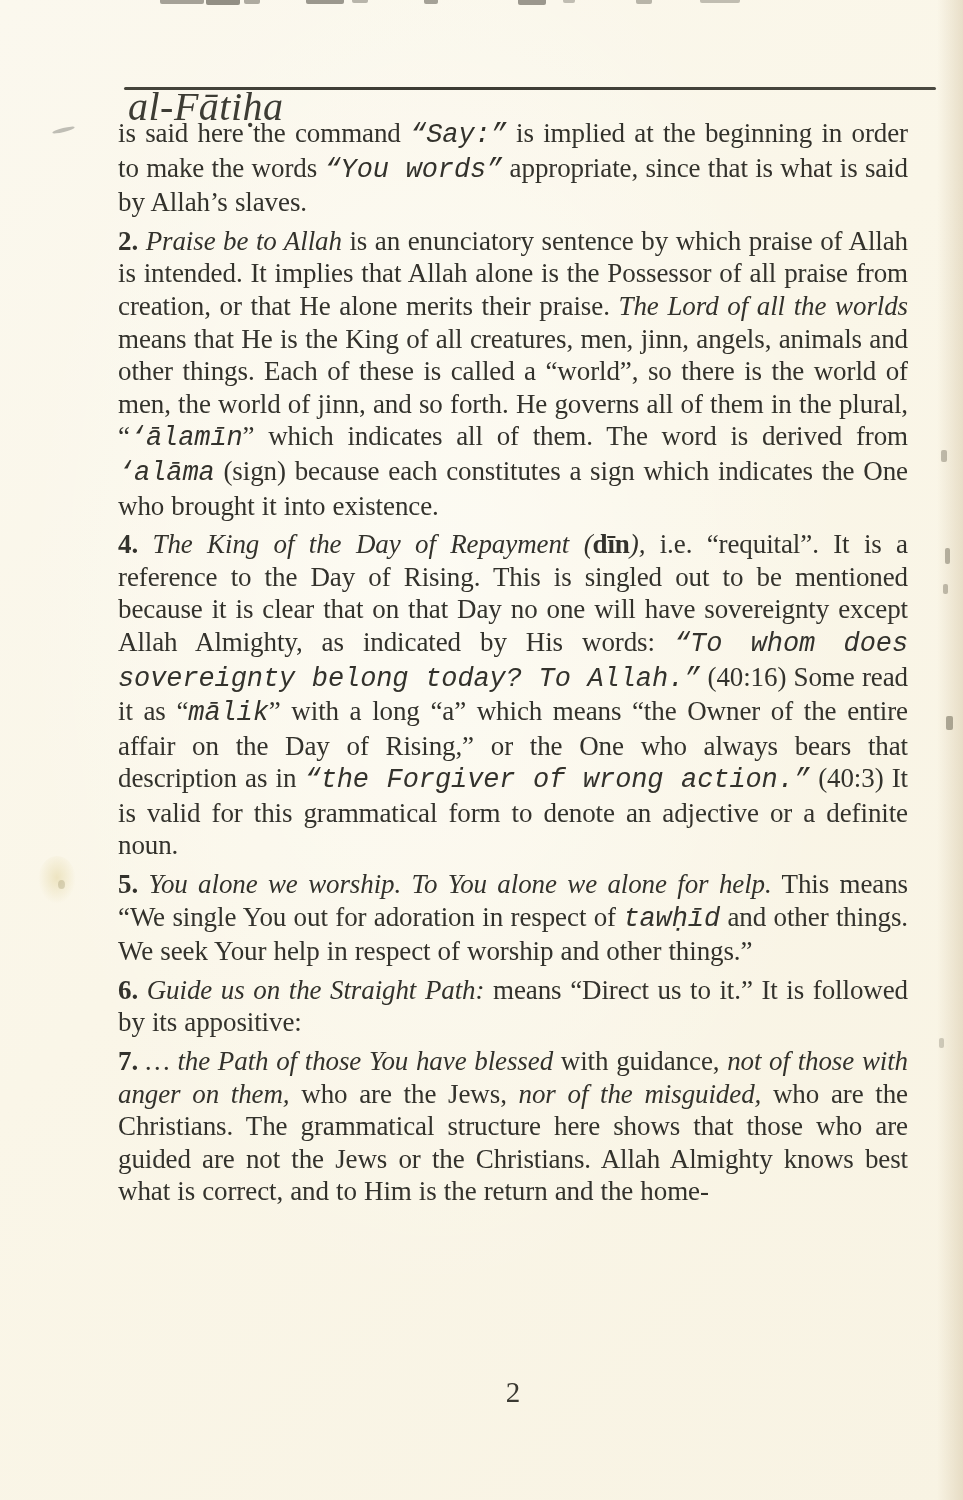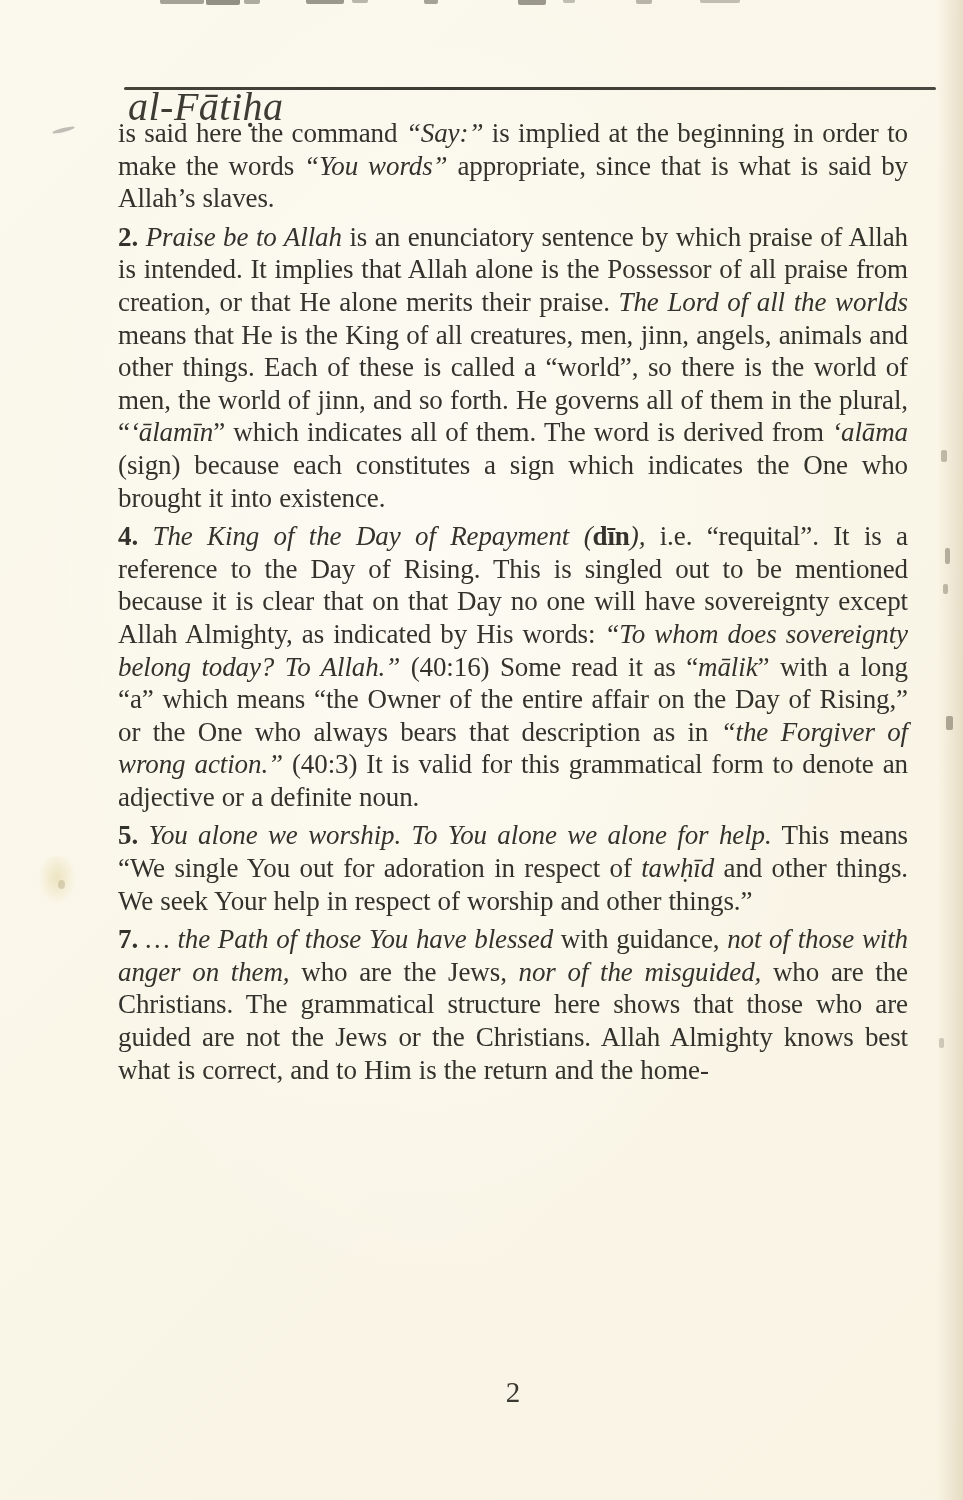--- a/index.html
+++ b/index.html
@@ -40,21 +40,21 @@
     top: 117px;
     width: 790px;
     font-size: 27px;
     line-height: 32.6px;
     text-align: justify;
     letter-spacing: -0.1px;
     word-spacing: 0.5px;
   }
   .body-text p { margin: 0 0 6px 0; }
   .b  { font-weight: bold; }
-  .i  { font-style: italic; }
+  .i  { font-style: italic; font-family: Liberation Mono, monospace; }
   .bi { font-weight: normal; font-style: italic; }
   .page-number {
     position: absolute;
     left: 118px;
     top: 1376px;
     width: 790px;
     text-align: center;
     font-size: 29px;
     color: #3a3931;
   }
@@ -119,18 +119,19 @@
   <div class="smudge-dot"></div>
 
   <div class="running-head">al-Fātiḥa</div>
   <div class="head-rule"></div>
 
   <div class="body-text">
       <p><span>is said here the command </span><span class="i">“Say:”</span><span> is implied at the beginning in order to make the words </span><span class="i">“You words”</span><span> appropriate, since that is what is said by Allah’s slaves.</span></p>
       <p><span class="b">2. </span><span class="bi">Praise be to Allah</span><span> is an enunciatory sentence by which praise of Allah is intended. It implies that Allah alone is the Possessor of all praise from creation, or that He alone merits their praise. </span><span class="bi">The Lord of all the worlds</span><span> means that He is the King of all creatures, men, jinn, angels, animals and other things. Each of these is called a “world”, so there is the world of men, the world of jinn, and so forth. He governs all of them in the plural, “</span><span class="i">‘ālamīn</span><span>” which indicates all of them. The word is derived from </span><span class="i">‘alāma</span><span> (sign) because each constitutes a sign which indicates the One who brought it into existence.</span></p>
       <p><span class="b">4. </span><span class="bi">The King of the Day of Repayment (</span><span class="b">dīn</span><span class="bi">),</span><span> i.e. “requital”. It is a reference to the Day of Rising. This is singled out to be mentioned because it is clear that on that Day no one will have sovereignty except Allah Almighty, as indicated by His words: </span><span class="i">“To whom does sovereignty belong today? To Allah.”</span><span> (40:16) Some read it as “</span><span class="i">mālik</span><span>” with a long “a” which means “the Owner of the entire affair on the Day of Rising,” or the One who always bears that description as in </span><span class="i">“the Forgiver of wrong action.”</span><span> (40:3) It is valid for this grammatical form to denote an adjective or a definite noun.</span></p>
       <p><span class="b">5. </span><span class="bi">You alone we worship. To You alone we alone for help.</span><span> This means “We single You out for adoration in respect of </span><span class="i">tawḥīd</span><span> and other things. We seek Your help in respect of worship and other things.”</span></p>
+      <p><span class="b">6. </span><span class="bi">Guide us on the Straight Path:</span><span> means “Direct us to it.” It is followed by its appositive:</span></p>
       <p><span class="b">7. </span><span class="bi">… the Path of those You have blessed</span><span> with guidance, </span><span class="bi">not of those with anger on them,</span><span> who are the Jews, </span><span class="bi">nor of the misguided,</span><span> who are the Christians. The grammatical structure here shows that those who are guided are not the Jews or the Christians. Allah Almighty knows best what is correct, and to Him is the return and the home-</span></p>
     </div>
 
   <div class="page-number">2</div>
 
 </div>
 
 </body></html>

